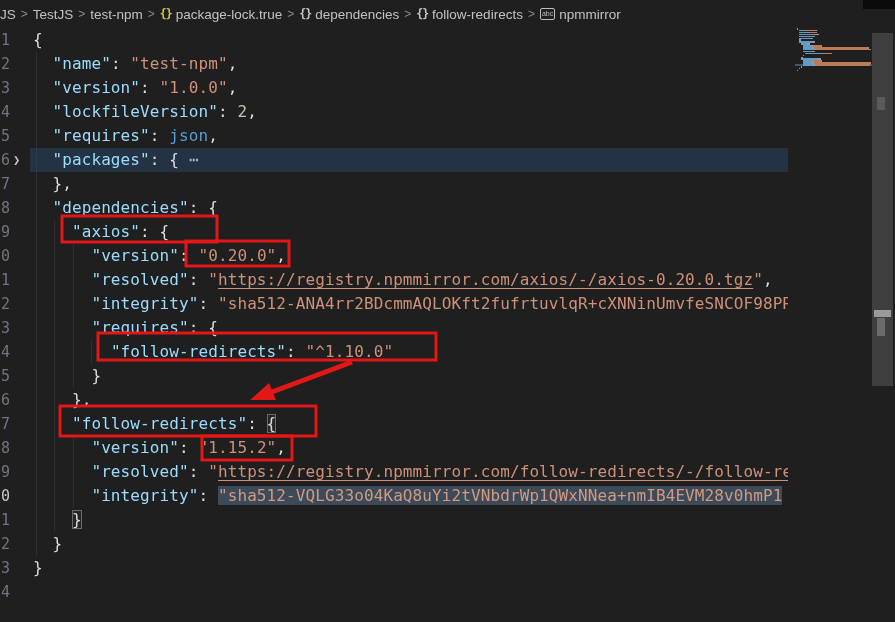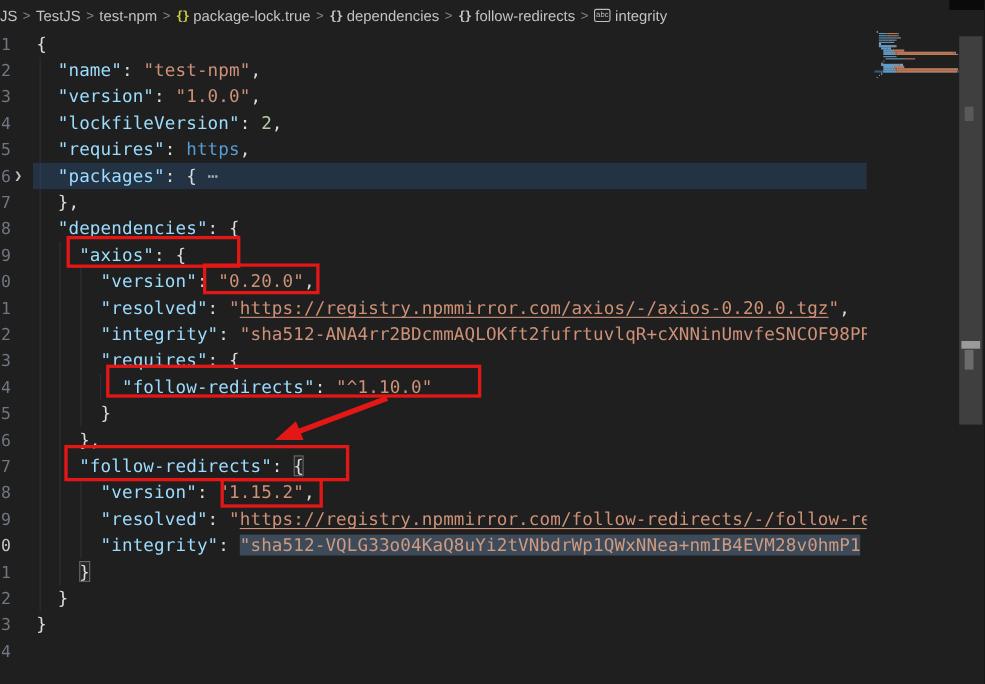--- a/index.html
+++ b/index.html
@@ -72,21 +72,21 @@
         <span>dependencies</span>
       </span>
       <span class="bc-sep">&gt;</span>
       <span class="bc-item">
         <span class="bc-braces gray">{}</span>
         <span>follow-redirects</span>
       </span>
       <span class="bc-sep">&gt;</span>
       <span class="bc-item">
         <span class="abc-box">abc</span>
-        <span>integrity</span>
+        <span>npmmirror</span>
       </span>
     </div>
   <div id="corner-notch"></div>
 
   <div id="code">
 
     <div class="guide" style="left:36px;top:24px;height:504px"></div>
     <div class="guide" style="left:54px;top:192px;height:312px"></div>
     <div class="guide" style="left:73px;top:216px;height:144px"></div>
     <div class="guide" style="left:73px;top:408px;height:72px"></div>
@@ -103,21 +103,21 @@
         <div class="line">
           <span class="ln">3</span>
           <span class="lc"><span class="tk-p">  </span><span class="tk-k">"version"</span><span class="tk-p">: </span><span class="tk-s">"1.0.0"</span><span class="tk-p">,</span></span>
         </div>
         <div class="line">
           <span class="ln">4</span>
           <span class="lc"><span class="tk-p">  </span><span class="tk-k">"lockfileVersion"</span><span class="tk-p">: </span><span class="tk-n">2</span><span class="tk-p">,</span></span>
         </div>
         <div class="line">
           <span class="ln">5</span>
-          <span class="lc"><span class="tk-p">  </span><span class="tk-k">"requires"</span><span class="tk-p">: </span><span class="tk-b">https</span><span class="tk-p">,</span></span>
+          <span class="lc"><span class="tk-p">  </span><span class="tk-k">"requires"</span><span class="tk-p">: </span><span class="tk-b">json</span><span class="tk-p">,</span></span>
         </div>
         <div class="line">
           <div class="fold-band"></div>
           <span class="ln">6</span>
           <span class="chev">❯</span>
           <span class="lc"><span class="tk-p">  </span><span class="tk-k">"packages"</span><span class="tk-p">: </span><span class="tk-p">{</span><span class="tk-f"> ⋯</span></span>
         </div>
         <div class="line">
           <span class="ln">7</span>
           <span class="lc"><span class="tk-p">  </span><span class="tk-p">},</span></span>

